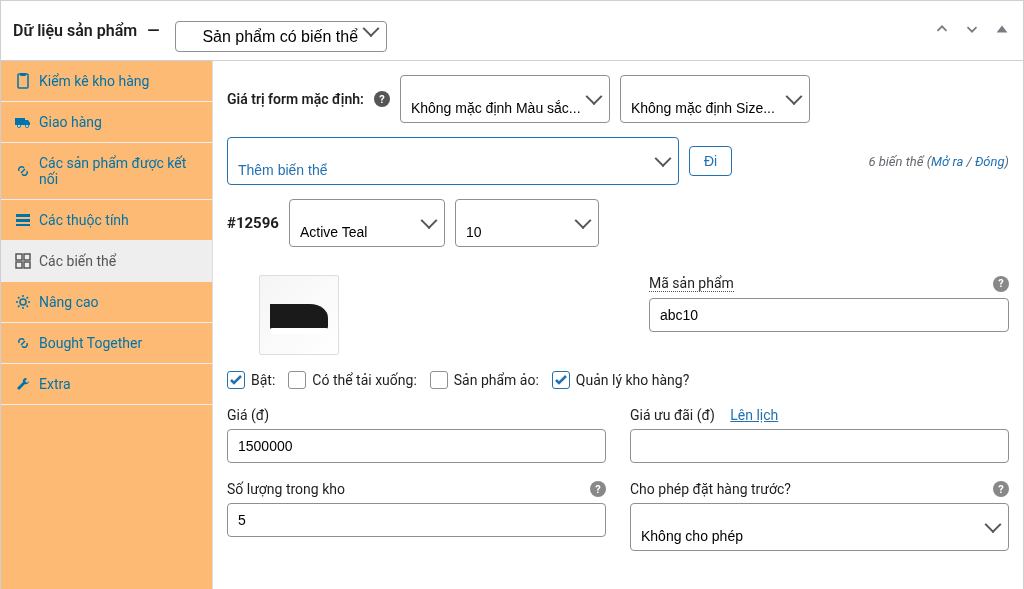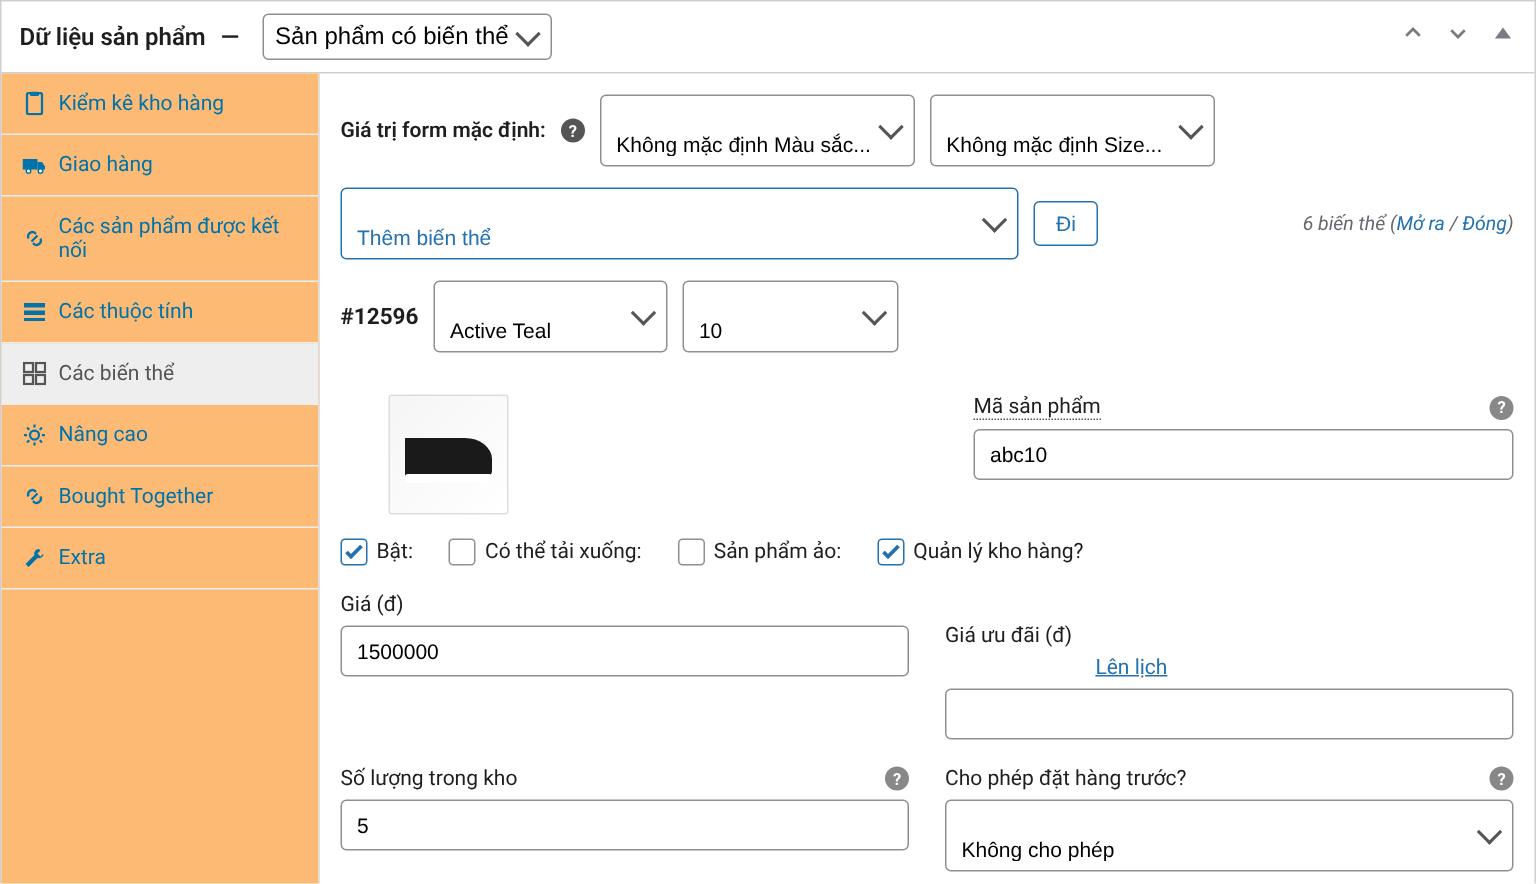--- a/index.html
+++ b/index.html
@@ -1,21 +1,21 @@
 <!DOCTYPE html>
 <html><head>
 <meta charset="utf-8">
 <style>
 * { box-sizing: border-box; margin: 0; padding: 0; }
 body { font-family: -apple-system, BlinkMacSystemFont, "Segoe UI", Roboto, sans-serif; font-size: 14px; color: #1e1e1e; background: #fff; width: 1024px; height: 589px; overflow: hidden; }
 .panel { border: 1px solid #ccd0d4; background: #fff; }
 .panel-header { display: flex; align-items: center; padding: 8px 12px; border-bottom: 1px solid #ccd0d4; }
 .panel-header-title { font-weight: 600; font-size: 16px; }
 .panel-header-sep { font-weight: 600; font-size: 16px; margin: 0 6px 0 0; }
-.product-type-select { padding: 6px 28px 6px 7px; font-size: 16px; border: 1px solid #8c8f94; border-radius: 4px; background: #fff; appearance: none; position: relative; }
+.product-type-select { padding: 6px 28px 6px 26px; font-size: 16px; border: 1px solid #8c8f94; border-radius: 4px; background: #fff; appearance: none; position: relative; margin-top: 12px; }
 .select-wrap { position: relative; display: inline-block; }
 .select-wrap::after { content: ""; position: absolute; right: 10px; top: 50%; width: 10px; height: 10px; border-right: 2px solid #555; border-bottom: 2px solid #555; transform: translateY(-70%) rotate(45deg); pointer-events: none; }
 .panel-header-actions { margin-left: auto; display: flex; gap: 12px; color: #787c82; }
 .panel-header-actions span { cursor: pointer; font-size: 18px; }
 .panel-body { display: flex; }
 .sidebar { width: 212px; border-right: 1px solid #ddd; background: #fdba74; }
 .sidebar-item { display: flex; align-items: center; gap: 8px; padding: 12px 14px; color: #0073aa; cursor: pointer; border-bottom: 1px solid #eee; font-size: 14px; }
 .sidebar-item.active { background: #eee; color: #555; font-weight: 400; }
 .sidebar-item .icon { width: 16px; height: 16px; display: inline-flex; align-items: center; justify-content: center; color: inherit; flex-shrink: 0; }
 .content { flex: 1; padding: 14px; }
@@ -32,27 +32,27 @@
 .variation-id { font-weight: 700; font-size: 15px; }
 .variation-detail { padding: 14px 0; }
 .thumb { width: 80px; height: 80px; border: 1px solid #ddd; border-radius: 2px; background: linear-gradient(135deg, #f5f5f5 0%, #fff 100%); position: relative; overflow: hidden; }
 .shoe { position: absolute; left: 10px; top: 28px; width: 58px; height: 26px; background: #1a1a1a; border-radius: 0 18px 4px 2px / 0 14px 4px 2px; }
 .shoe::after { content: ""; position: absolute; bottom: -4px; left: 0; width: 58px; height: 6px; background: #fff; border-radius: 2px; }
 .two-col { display: flex; gap: 24px; }
 .col { flex: 1; }
 .field-label { font-size: 14px; margin-bottom: 6px; display: flex; align-items: center; gap: 6px; }
 .field-label .right-help { margin-left: auto; }
 .input { width: 100%; padding: 8px 10px; border: 1px solid #8c8f94; border-radius: 4px; font-size: 14px; }
-.checkbox-row { display: flex; gap: 24px; align-items: center; margin: 16px 0 18px; }
+.checkbox-row { display: flex; gap: 13px; align-items: center; margin: 16px 0 18px; }
 .checkbox-item { display: flex; align-items: center; gap: 6px; font-size: 14px; }
 .checkbox { width: 18px; height: 18px; border: 1px solid #8c8f94; border-radius: 3px; display: inline-flex; align-items: center; justify-content: center; cursor: pointer; }
 .checkbox.checked { border-color: #2271b1; }
 .checkbox.checked svg { display: block; }
 .checkbox svg { display: none; width: 14px; height: 14px; }
-.link { color: #2271b1; text-decoration: underline; cursor: pointer; margin-top: 42px; }
+.link { color: #2271b1; text-decoration: underline; cursor: pointer; }
 .fields-grid { display: flex; gap: 24px; margin-bottom: 18px; }
 .field-box { flex: 1; }
 </style>
 </head>
 <body>
 
 <div class="panel">
   <div class="panel-header">
     <span class="panel-header-title">Dữ liệu sản phẩm</span>
     <span class="panel-header-sep">&nbsp;</span>

